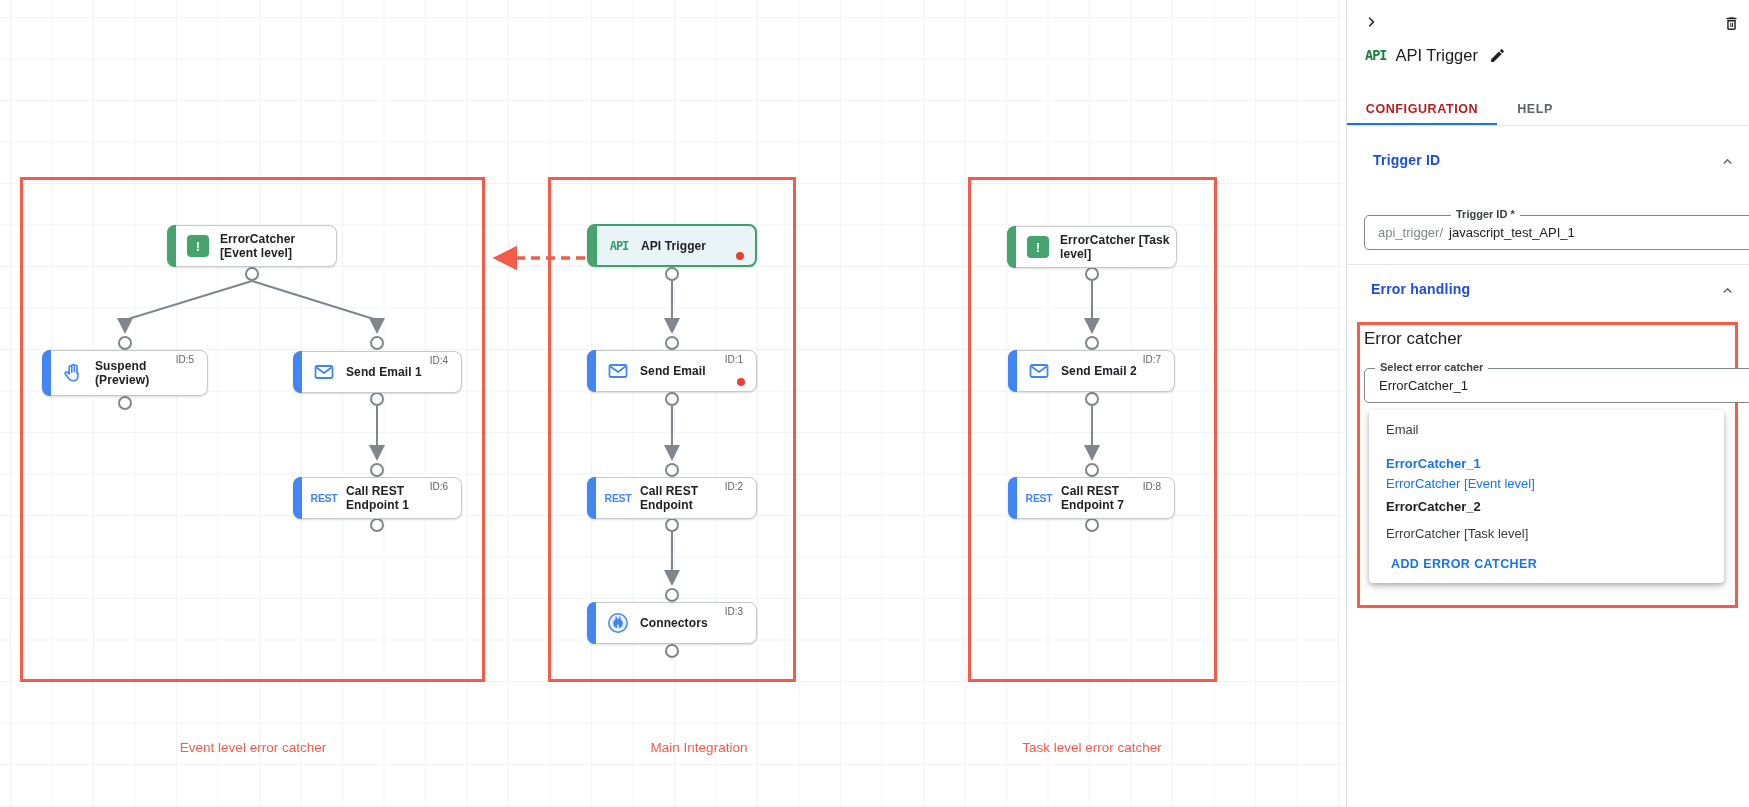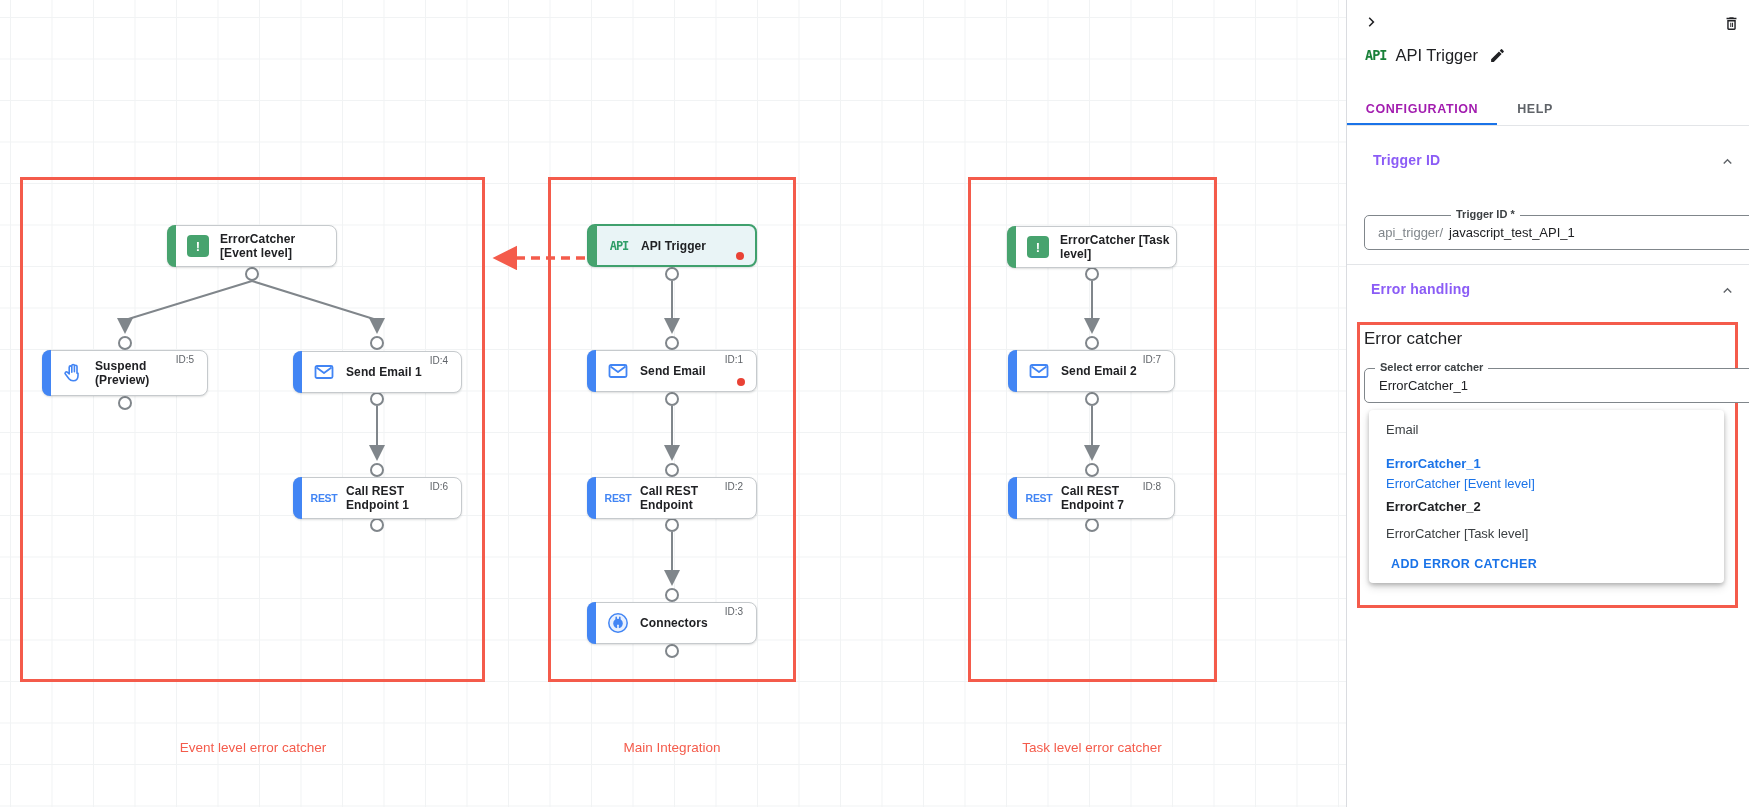--- a/index.html
+++ b/index.html
@@ -31,24 +31,24 @@
 
   
   .panel{position:absolute;left:1346px;top:0;width:403px;height:807px;background:#fff;border-left:1px solid #dadce0;box-sizing:border-box;z-index:5;}
   .icon-btn{position:absolute;width:22px;height:22px;display:flex;align-items:center;justify-content:center;cursor:pointer;}
   .panel-header{position:absolute;left:18px;top:44px;display:flex;align-items:center;gap:9px;}
   .panel-api-badge{font-family:"DejaVu Sans Mono",monospace;font-weight:bold;font-size:13.5px;color:#188038;letter-spacing:-1px;}
   .panel-title{font-size:16.5px;color:#202124;}
   .tabs{position:absolute;left:0;top:92px;width:403px;height:34px;display:flex;}
   .tab{height:34px;display:flex;align-items:center;justify-content:center;font-size:12.5px;font-weight:bold;
     letter-spacing:.6px;color:#5f6368;position:relative;cursor:pointer;}
-  .tab-active{color:#a21caf;}
+  .tab-active{color:#b91c1c;}
   .tab-active .tab-underline{position:absolute;left:0;right:0;bottom:0;height:3px;background:#1a73e8;}
   .panel-divider{position:absolute;left:0;width:403px;height:1px;background:#e3e5e8;}
-  .section-head{position:absolute;left:26px;font-size:14px;font-weight:bold;color:#8b5cf6;letter-spacing:.2px;}
+  .section-head{position:absolute;left:26px;font-size:14px;font-weight:bold;color:#1d4ed8;letter-spacing:.2px;}
   .chev-up{position:absolute;left:372px;cursor:pointer;}
 
   .field{position:absolute;left:17px;width:432px;height:35px;border:1px solid #80868b;border-radius:5px;
     box-sizing:border-box;background:#fff;display:flex;align-items:center;cursor:text;}
   .field-label{position:absolute;top:-8px;background:#fff;padding:0 5px;font-size:11px;font-weight:bold;color:#3c4043;white-space:nowrap;}
   .fv{font-size:13px;}
   .fv-prefix{color:#80868b;margin-left:13px;}
   .fv-value{color:#202124;margin-left:6px;}
   .select-arrow{position:absolute;right:14px;top:14px;width:0;height:0;border-left:5px solid transparent;
     border-right:5px solid transparent;border-top:6px solid #5f6368;}
@@ -70,21 +70,21 @@
 
 <div class="stage">
 
   <div class="canvas">
 
     <div class="group-box" style="left:20px;top:177px;width:465px;height:505px;"></div>
     <div class="group-box" style="left:548px;top:177px;width:248px;height:505px;"></div>
     <div class="group-box" style="left:968px;top:177px;width:249px;height:505px;"></div>
 
     <div class="group-label" style="left:253px;top:740px;">Event level error catcher</div>
-    <div class="group-label" style="left:672px;top:740px;">Main Integration</div>
+    <div class="group-label" style="left:699px;top:740px;">Main Integration</div>
     <div class="group-label" style="left:1092px;top:740px;">Task level error catcher</div>
 
     <svg class="conn-svg" width="1346" height="807">
       <defs>
         <marker id="arr" markerWidth="9" markerHeight="9" refX="6.5" refY="4" orient="auto">
           <path d="M0,0 L8,4 L0,8 z" fill="#80868b"></path>
         </marker>
         <marker id="arr-red" markerWidth="8" markerHeight="8" refX="6" refY="3.5" orient="auto">
           <path d="M0,0 L7,3.5 L0,7 z" fill="#f45b4b"></path>
         </marker>

